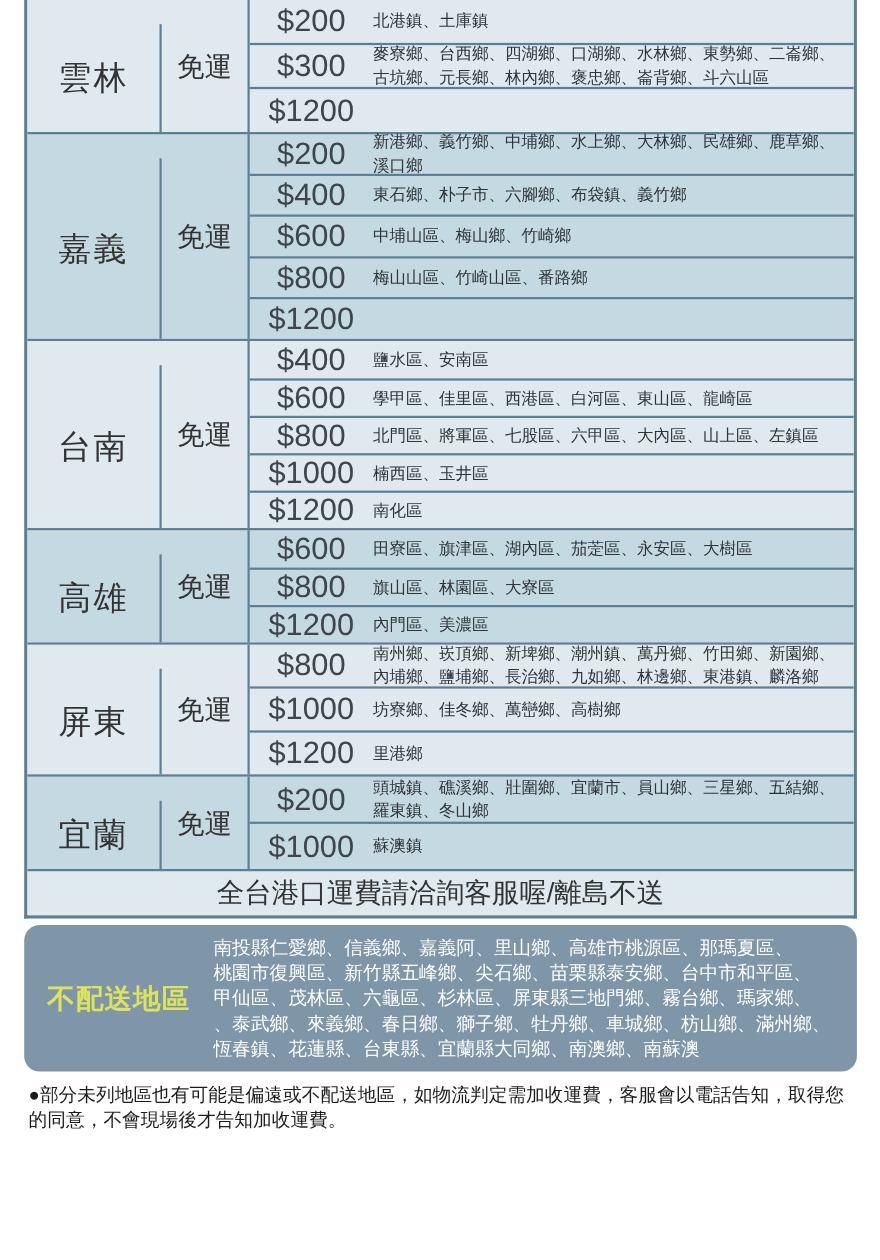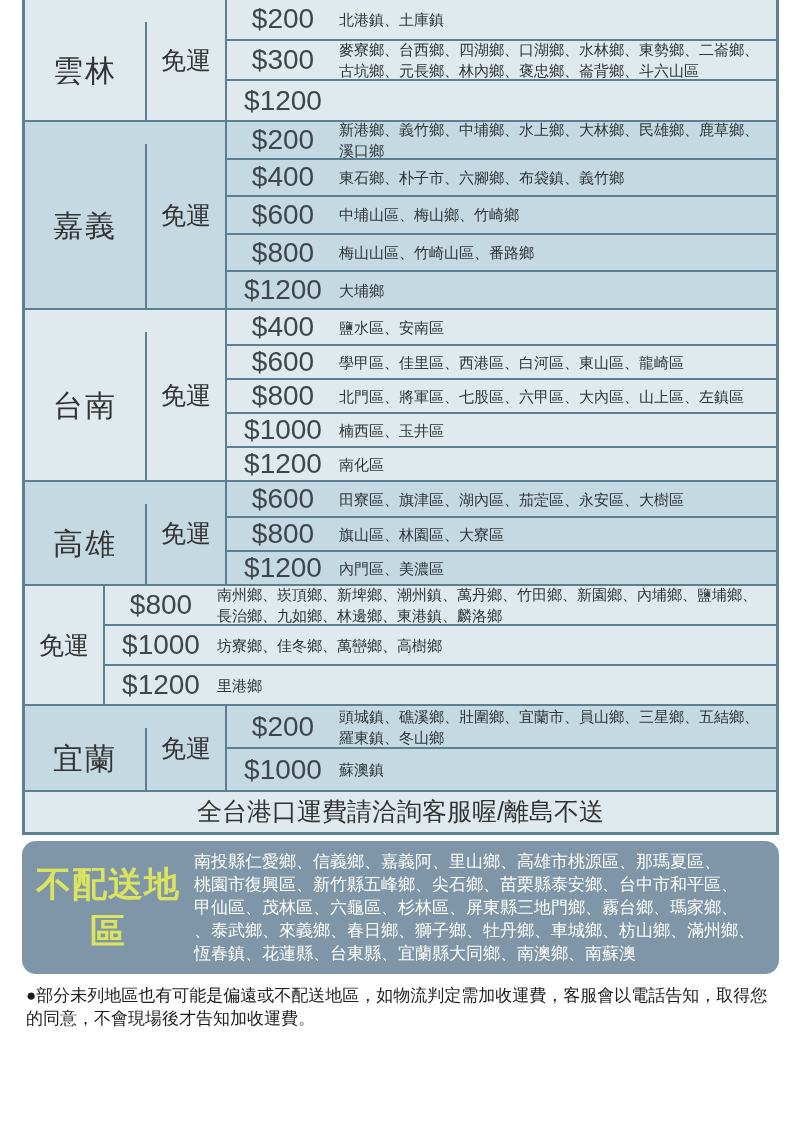--- a/index.html
+++ b/index.html
@@ -86,21 +86,21 @@
     background:var(--block-bg);
     border-radius:14px;
     display:flex;
     align-items:center;
     padding:9px 6px 9px 0;
   }
   .nd-label{
     width:172px;flex:0 0 172px;
     text-align:center;
     color:var(--block-label);
-    font-size:35px;
+    font-size:25px;
     font-weight:bold;
     letter-spacing:1px;
   }
   .nd-areas{flex:1;}
   .nd-line{
     color:#ffffff;
     font-size:17px;
     line-height:23px;
     white-space:nowrap;
   }
@@ -153,21 +153,20 @@
           <div class="price-row">
             <div class="cell price">$600</div>
             <div class="cell areas">中埔山區、梅山鄉、竹崎鄉</div>
           </div>
           <div class="price-row">
             <div class="cell price">$800</div>
             <div class="cell areas">梅山山區、竹崎山區、番路鄉</div>
           </div>
           <div class="price-row">
             <div class="cell price">$1200</div>
-            <div class="cell areas">大埔鄉</div>
           </div>
         </div>
       </div>
       <div class="section tone-light">
         <div class="cell region">台南</div>
         <div class="cell shipping">免運</div>
         <div class="rows">
           <div class="price-row">
             <div class="cell price">$400</div>
             <div class="cell areas">鹽水區、安南區</div>
@@ -202,20 +201,21 @@
             <div class="cell price">$800</div>
             <div class="cell areas">旗山區、林園區、大寮區</div>
           </div>
           <div class="price-row">
             <div class="cell price">$1200</div>
             <div class="cell areas">內門區、美濃區</div>
           </div>
         </div>
       </div>
       <div class="section tone-light">
+        <div class="cell region">屏東</div>
         <div class="cell shipping">免運</div>
         <div class="rows">
           <div class="price-row">
             <div class="cell price">$800</div>
             <div class="cell areas">南州鄉、崁頂鄉、新埤鄉、潮州鎮、萬丹鄉、竹田鄉、新園鄉、內埔鄉、鹽埔鄉、長治鄉、九如鄉、林邊鄉、東港鎮、麟洛鄉</div>
           </div>
           <div class="price-row">
             <div class="cell price">$1000</div>
             <div class="cell areas">坊寮鄉、佳冬鄉、萬巒鄉、高樹鄉</div>
           </div>

